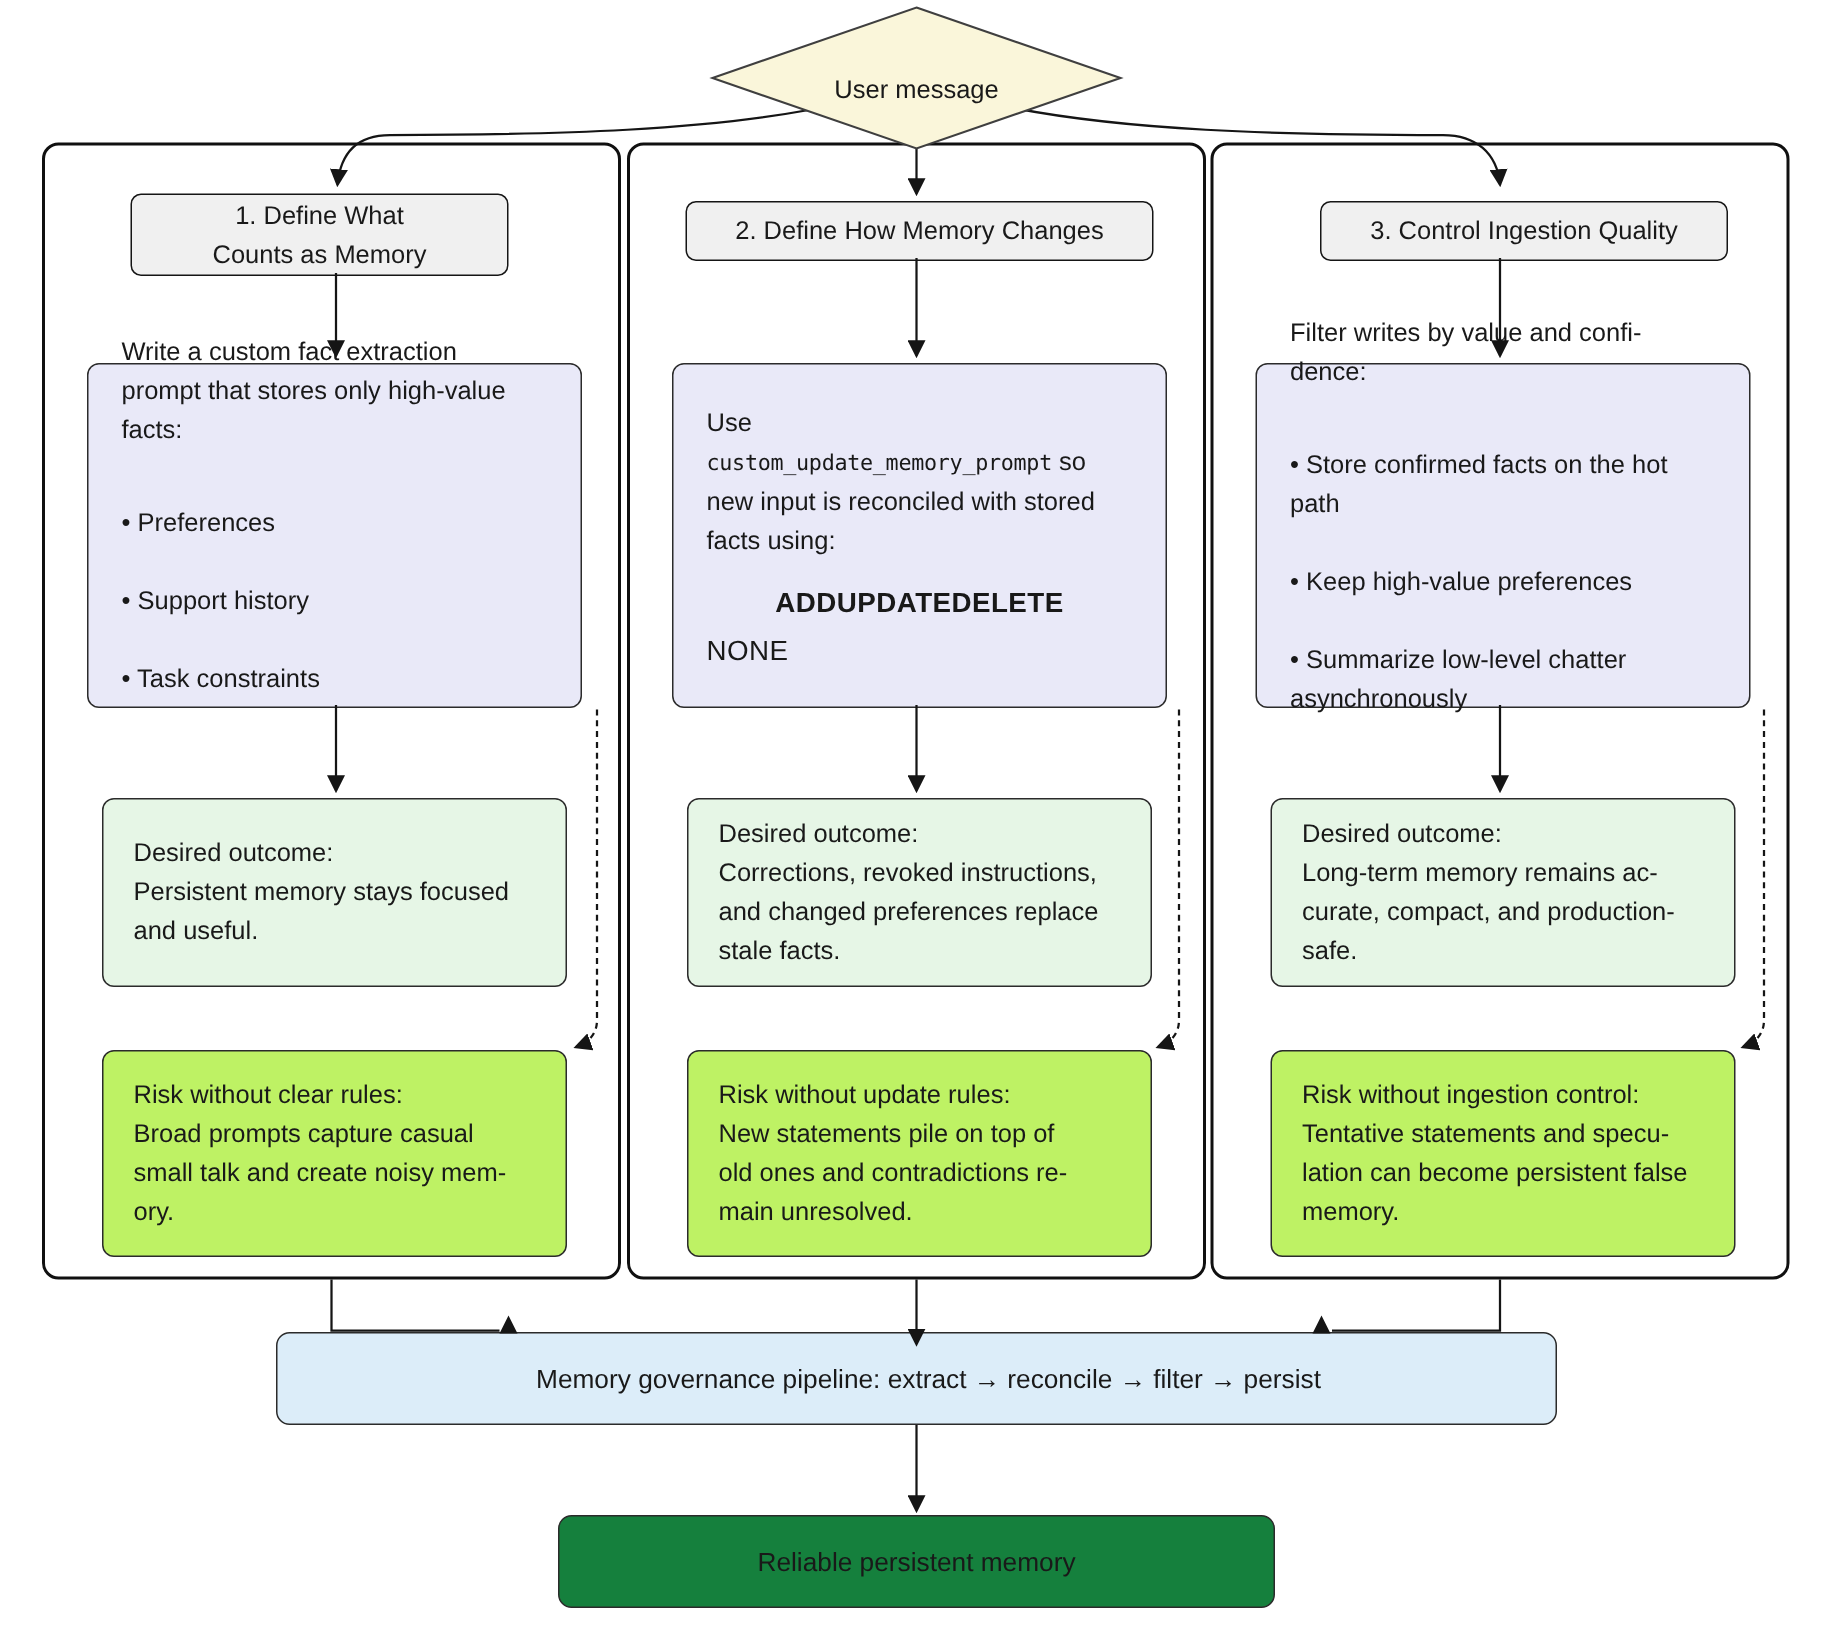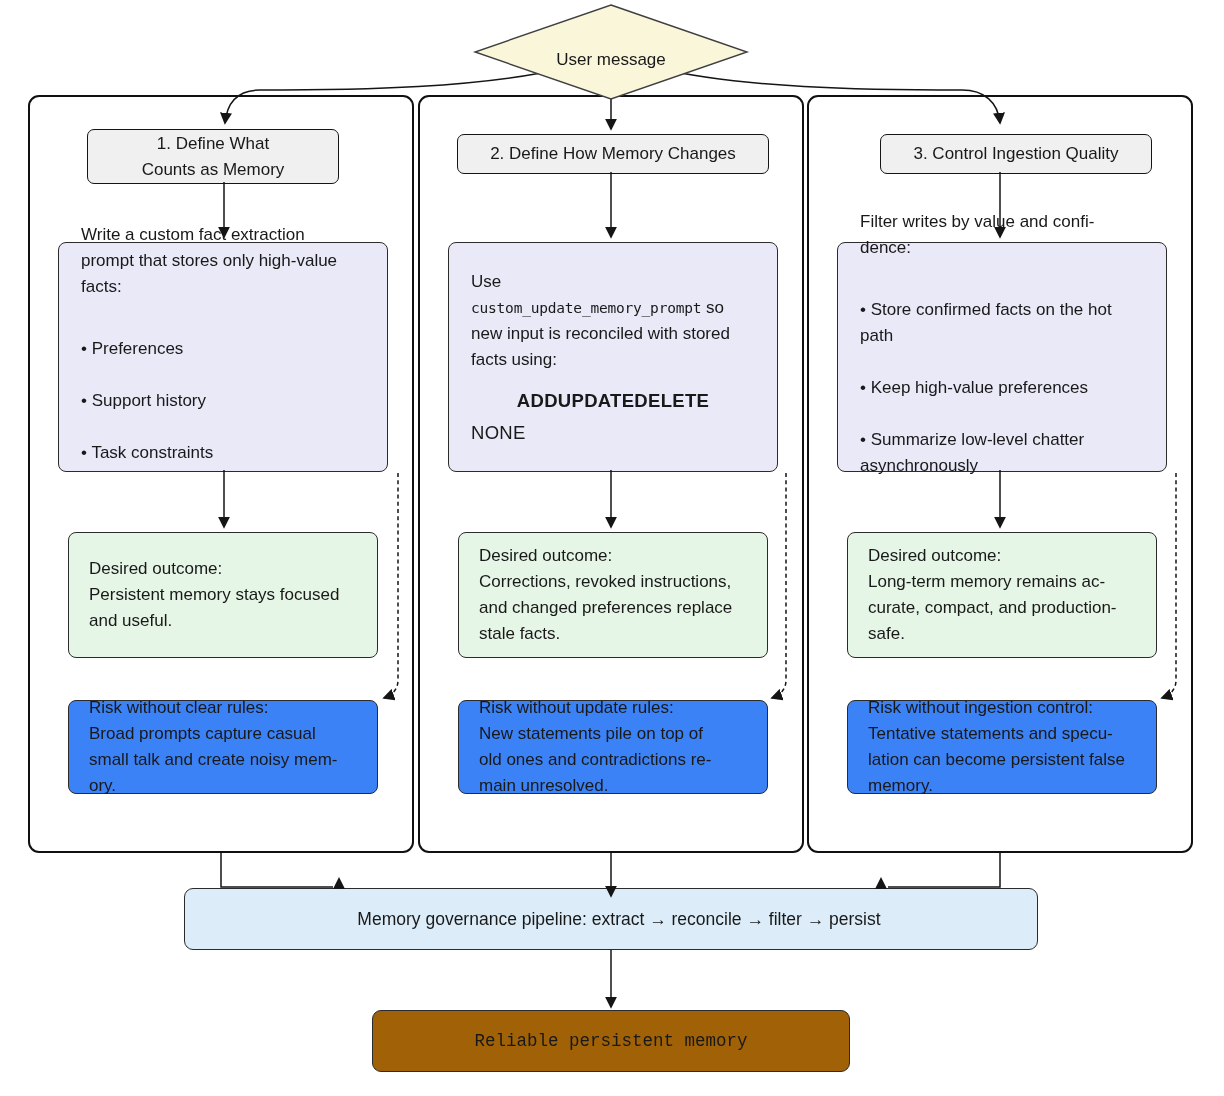--- a/index.html
+++ b/index.html
@@ -20,35 +20,35 @@
     font-size:17px;line-height:26px;white-space:pre-line;
   }
   .headerbox{
     background:#F0F0F0;border:1.9px solid #151515;border-radius:7px;
     align-items:center;text-align:center;white-space:pre-line;
   }
   .hdr1{left:57px;top:32px;width:252px;height:55px;}
   .hdr2{left:37px;top:37px;width:312px;height:40px;}
   .note{left:28px;top:145px;width:330px;height:230px;background:#E9E9F8;padding:0 22px;}
   .outcome{left:38px;top:435px;width:310px;height:126px;background:#E6F6E6;padding:0 20px;}
-  .risk{left:38px;top:603px;width:310px;height:94px;background:#3b82f6;padding:0 20px;}
+  .risk{left:38px;top:603px;width:310px;height:138px;background:#bef264;padding:0 20px;}
   .bullets{margin-top:10px;}
   .bullet::before{content:"• ";}
   .note code{font-family:"DejaVu Sans Mono","Liberation Mono",monospace;font-size:14.5px;letter-spacing:-0.2px;}
   .kw{display:flex;justify-content:center;font-weight:bold;font-size:18.5px;margin-top:16px;letter-spacing:.3px;line-height:24px;}
   .kw2{font-weight:normal;font-size:18.5px;margin-top:8px;letter-spacing:.3px;line-height:24px;}
   .pipeline{
     position:absolute;left:184px;top:888px;width:854px;height:62px;background:#DCEDF9;
     border:1.4px solid #2b2b2b;border-radius:9px;display:flex;align-items:center;justify-content:center;
     font-size:17.5px;z-index:2;padding-left:16px;
   }
   .result{
-    position:absolute;left:372px;top:1010px;width:478px;height:62px;background:#a16207;
+    position:absolute;left:372px;top:1010px;width:478px;height:62px;background:#15803d;
     border:1.4px solid #2b2b2b;border-radius:9px;display:flex;align-items:center;justify-content:center;
-    font-size:17.5px;z-index:2;font-family:Liberation Mono, monospace;
+    font-size:17.5px;z-index:2;
   }
   .diamond-label{
     position:absolute;left:521px;top:50px;width:180px;text-align:center;font-size:17px;z-index:4;
   }
 </style>
 </head>
 <body>
 
 <div class="canvas">
 

